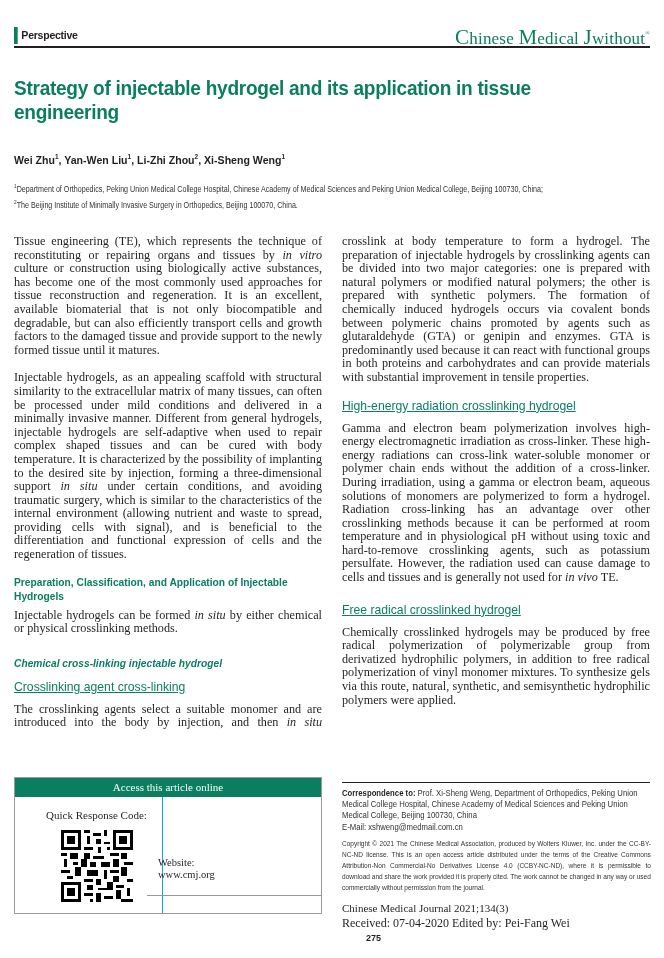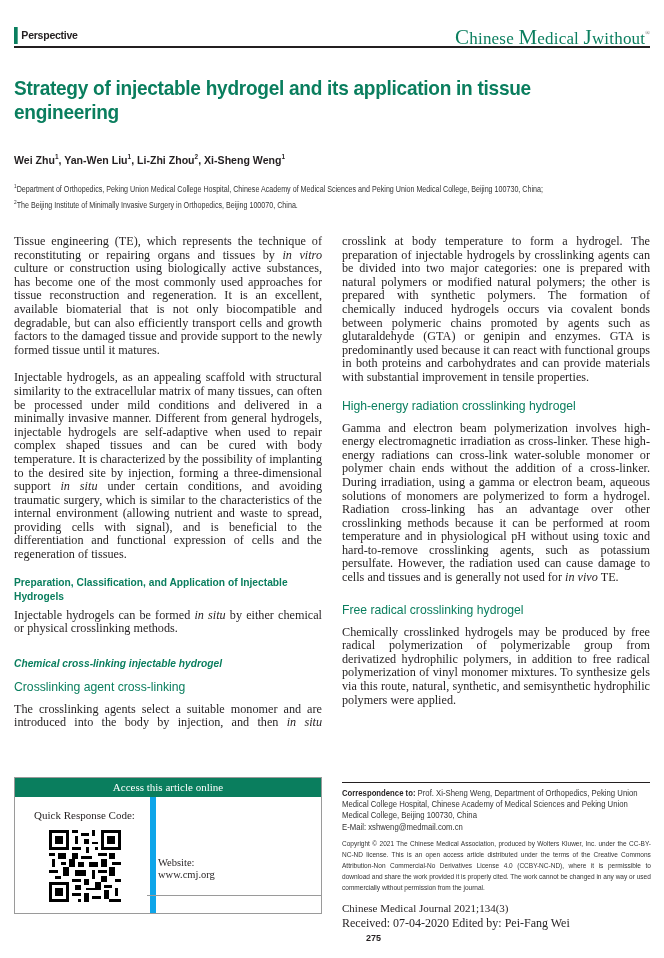--- a/index.html
+++ b/index.html
@@ -22,26 +22,26 @@
     .affil sup { font-size: 5.5px; }
 
     
     .col { position: absolute; width: 308px; font-family: "Liberation Serif", serif; font-size: 12.2px; line-height: 13.6px; text-align: justify; }
     .col.left { left: 14px; top: 235px; }
     .col.right { left: 342px; top: 235px; }
     .col p { margin: 0 0 9px 0; }
     .col em { font-style: italic; }
     .h-green-bold { font-family: "Liberation Sans", sans-serif; font-weight: bold; color: #0a7e5e; font-size: 11px; line-height: 14px; margin: 13px 0 6px 0; transform: scaleX(0.93); transform-origin: left top; text-align: left; width: 330px; }
     .h-green-ital { font-family: "Liberation Sans", sans-serif; font-weight: bold; font-style: italic; color: #0a7e5e; font-size: 11px; line-height: 14px; margin: 20px 0 10px 0; transform: scaleX(0.93); transform-origin: left top; text-align: left; }
-    .h-green-light { font-family: "Liberation Sans", sans-serif; color: #0a7e5e; font-size: 12.2px; line-height: 14px; margin: 8px 0 9px 0; text-align: left; }
+    .h-green-light { font-family: "Liberation Sans", sans-serif; color: #0a7e5e; font-size: 12.2px; line-height: 14px; margin: 8px 0 9px 0; text-align: left; text-decoration: underline; }
 
     
     .access-box { position: absolute; left: 14px; top: 777px; width: 308px; height: 137px; border: 1px solid #9a9a9a; box-sizing: border-box; }
     .access-header { background: #0a7e5e; color: #fff; height: 19px; text-align: center; font-family: "Liberation Serif", serif; font-size: 11px; line-height: 19px; }
-    .access-left { position: absolute; left: 4px; top: 19px; width: 131px; height: 116px; border-right: 6px solid #0ea5e9; }
+    .access-left { position: absolute; left: 16px; top: 19px; width: 131px; height: 116px; border-right: 1px solid #0ea5e9; }
     .qr-label { text-align: center; font-family: "Liberation Serif", serif; font-size: 11px; margin-top: 12px; }
     .qr { position: absolute; left: 30px; top: 33px; width: 72px; height: 72px; }
     .access-right { position: absolute; left: 132px; top: 19px; width: 174px; height: 116px; margin-top: 45px; }
     .website { height: 54px; border-bottom: 1px solid #9a9a9a; box-sizing: border-box; padding: 15px 0 0 11px; font-family: "Liberation Serif", serif; font-size: 10.5px; line-height: 12px; }
     .doi { padding: 12px 0 0 11px; font-family: "Liberation Serif", serif; font-size: 10.5px; line-height: 12px; }
 
     
     .corr { position: absolute; left: 342px; top: 782px; width: 308px; border-top: 1px solid #231f20; padding-top: 5px; }
     .corr-text { font-family: "Liberation Sans", sans-serif; font-size: 8.7px; line-height: 11px; color: #333; width: 345px; transform: scaleX(0.89); transform-origin: left top; }
     .corr-text b { color: #231f20; }
@@ -91,21 +91,21 @@
     <span>The crosslinking agents select a suitable monomer and are introduced into the body by injection, and then </span><em>in situ</em>
   </p>
 </div>
 
 <div class="col right">
   <p>crosslink at body temperature to form a hydrogel. The preparation of injectable hydrogels by crosslinking agents can be divided into two major categories: one is prepared with natural polymers or modified natural polymers; the other is prepared with synthetic polymers. The formation of chemically induced hydrogels occurs via covalent bonds between polymeric chains promoted by agents such as glutaraldehyde (GTA) or genipin and enzymes. GTA is predominantly used because it can react with functional groups in both proteins and carbohydrates and can provide materials with substantial improvement in tensile properties.</p>
   <div class="h-green-light" style="margin-top:14px">High-energy radiation crosslinking hydrogel</div>
   <p>
     <span>Gamma and electron beam polymerization involves high-energy electromagnetic irradiation as cross-linker. These high-energy radiations can cross-link water-soluble monomer or polymer chain ends without the addition of a cross-linker. During irradiation, using a gamma or electron beam, aqueous solutions of monomers are polymerized to form a hydrogel. Radiation cross-linking has an advantage over other crosslinking methods because it can be performed at room temperature and in physiological pH without using toxic and hard-to-remove crosslinking agents, such as potassium persulfate. However, the radiation used can cause damage to cells and tissues and is generally not used for </span><em>in vivo</em><span> TE.</span>
   </p>
-  <div class="h-green-light" style="margin-top:18px">Free radical crosslinking hydrogel</div>
+  <div class="h-green-light" style="margin-top:18px">Free radical crosslinked hydrogel</div>
   <p>Chemically crosslinked hydrogels may be produced by free radical polymerization of polymerizable group from derivatized hydrophilic polymers, in addition to free radical polymerization of vinyl monomer mixtures. To synthesize gels via this route, natural, synthetic, and semisynthetic hydrophilic polymers were applied.</p>
 </div>
 
 <div class="access-box">
   <div class="access-header">Access this article online</div>
   <div class="access-left">
     <div class="qr-label">Quick Response Code:</div>
     <svg class="qr" viewBox="0 0 25 25" shape-rendering="crispEdges">
       <rect width="25" height="25" fill="#fff"></rect>
       <g fill="#000">

